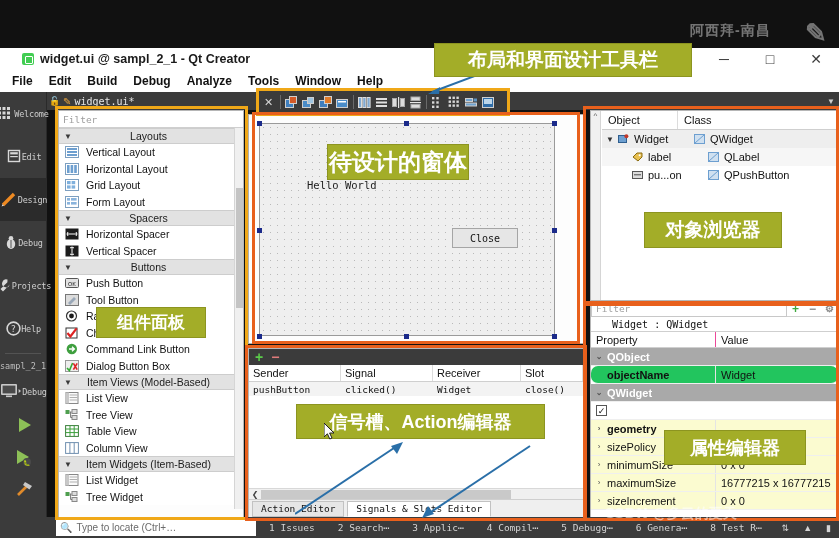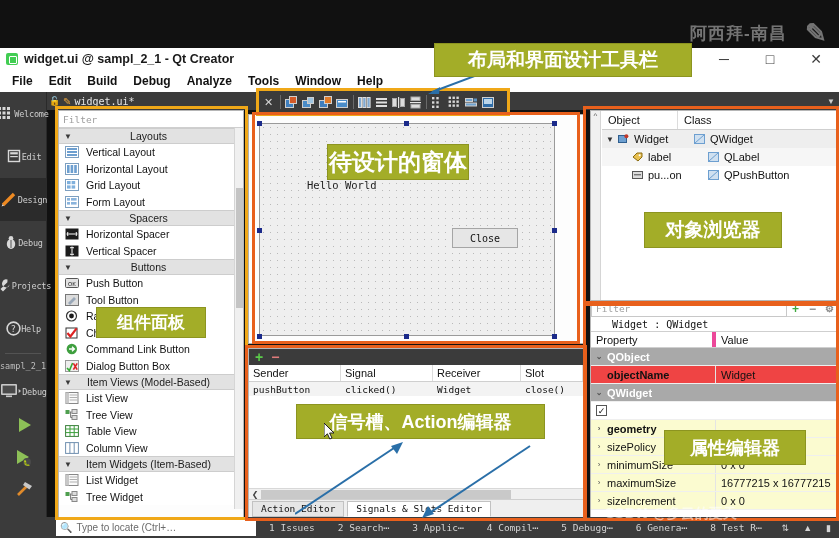--- a/index.html
+++ b/index.html
@@ -3,21 +3,21 @@
 <meta charset="utf-8">
 <style>
   * { box-sizing: border-box; margin:0; padding:0; }
   html,body { width:839px; height:538px; overflow:hidden; background:#1b1b1b;
     font-family:"Liberation Sans", sans-serif; }
   #root { position:relative; width:839px; height:538px; background:#111; }
 
   
   .win-title { position:absolute; left:0; top:48px; width:839px; height:22px;
     background:#ffffff; color:#1a1a1a; font-size:12.5px; font-weight:bold;
-    display:flex; align-items:center; padding-left:6px; }
+    display:flex; align-items:center; padding-left:22px; }
   .qt-logo { width:12px; height:12px; background:#41cd52; border-radius:2px;
     margin-right:6px; position:relative; }
   .qt-logo:after{ content:""; position:absolute; left:3px; top:3px; width:6px; height:6px;
     border:1.5px solid #fff; border-radius:1px; }
   .win-buttons { position:absolute; right:0; top:44px; width:170px; height:30px;
     display:flex; justify-content:flex-end; align-items:center; color:#333; z-index:8;}
   .win-btn { width:46px; height:28px; display:flex; align-items:center; justify-content:center;
     font-size:14px; color:#3a3a3a; }
   .menubar { position:absolute; left:0; top:70px; width:839px; height:22px;
     background:#ffffff; display:flex; align-items:center; padding-left:12px; }
@@ -109,31 +109,31 @@
   .pe-filter { height:16px; display:flex; align-items:center; border-bottom:1px solid #d0d0d0; }
   .pe-filter .fbox { flex:1; height:16px; border:1px solid #c8c8c8; background:#fff;
     font-family:"DejaVu Sans Mono", monospace; font-size:9.5px; color:#9d9d9d;
     display:flex; align-items:center; padding-left:4px; }
   .pe-icn { width:17px; text-align:center; font-size:12px; font-weight:bold; }
   .pe-obj { height:14px; font-family:"DejaVu Sans Mono", monospace; font-size:10px;
     color:#111; padding-left:21px; display:flex; align-items:center; background:#fff; }
   .pe-head { height:17px; display:flex; background:#fff; border-top:1px solid #cfcfcf;
     border-bottom:1px solid #cfcfcf; font-size:11px; color:#111; }
   .pe-head .h1 { width:125px; padding-left:5px; display:flex; align-items:center;
-    border-right:4px solid #ec4899; }
+    border-right:1px solid #ec4899; }
   .pe-head .h2 { flex:1; padding-left:5px; display:flex; align-items:center; }
   .pe-row { height:18px; display:flex; align-items:center; font-size:11px; color:#111;
     border-bottom:1px solid #efefef; }
   .pe-row .pk { width:125px; display:flex; align-items:center; border-right:1px solid #e4e4e4;
     height:100%; }
   .pe-row .pv { flex:1; padding-left:5px; display:flex; align-items:center; }
   .pe-row .ex { width:16px; text-align:center; font-size:8px; color:#555; }
   .pe-row.grp { background:#a9a9a9; color:#fff; font-weight:bold; }
   .pe-row.grp .pk { border:none; width:auto; flex:1; }
-  .pe-row.name { background:#ef4444; }
+  .pe-row.name { background:#22c55e;border-radius:7px; }
   .pe-row.name .pk { font-weight:bold; }
   .pe-row.yellow { background:#fbfbd0; }
   .pe-row.yellow.bold .pk { font-weight:bold; }
   .pe-chk { width:11px; height:11px; border:1px solid #555; background:#fff;
     display:flex; align-items:center; justify-content:center; font-size:9px; color:#111; }
 
   
   .sigslot { position:absolute; left:248px; top:348px; width:336px; height:170px;
     background:#ffffff; border:1px solid #b6b6b6; overflow:hidden; }
   .ss-toolbar { height:16px; background:#3b3b3b; display:flex; align-items:center;
@@ -185,21 +185,21 @@
     font-family:"DejaVu Sans", sans-serif; }
   .cursor { position:absolute; z-index:31; }
 </style>
 </head>
 <body>
 
 <div id="root">
 
   <div style="position:absolute;left:0;top:0;width:839px;height:48px;background:#111;"></div>
 
-  <div class="watermark" style="left:690px;top:22px;font-size:17px;letter-spacing:1px;">阿西拜-南昌</div>
+  <div class="watermark" style="left:690px;top:22px;font-size:14px;letter-spacing:1px;">阿西拜-南昌</div>
 
   <div class="watermark" style="left:805px;top:18px;font-size:26px;">✎</div>
 
   <div class="win-title">
     <span class="qt-logo"></span>
     <span>widget.ui @ sampl_2_1 - Qt Creator</span>
   </div>
   <div class="win-buttons">
     <div class="win-btn">─</div>
     <div class="win-btn">□</div>

